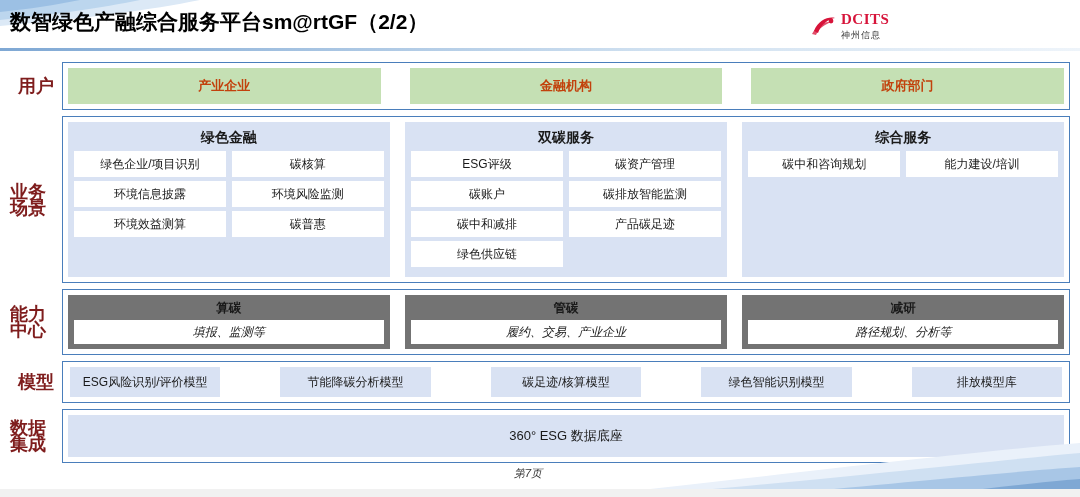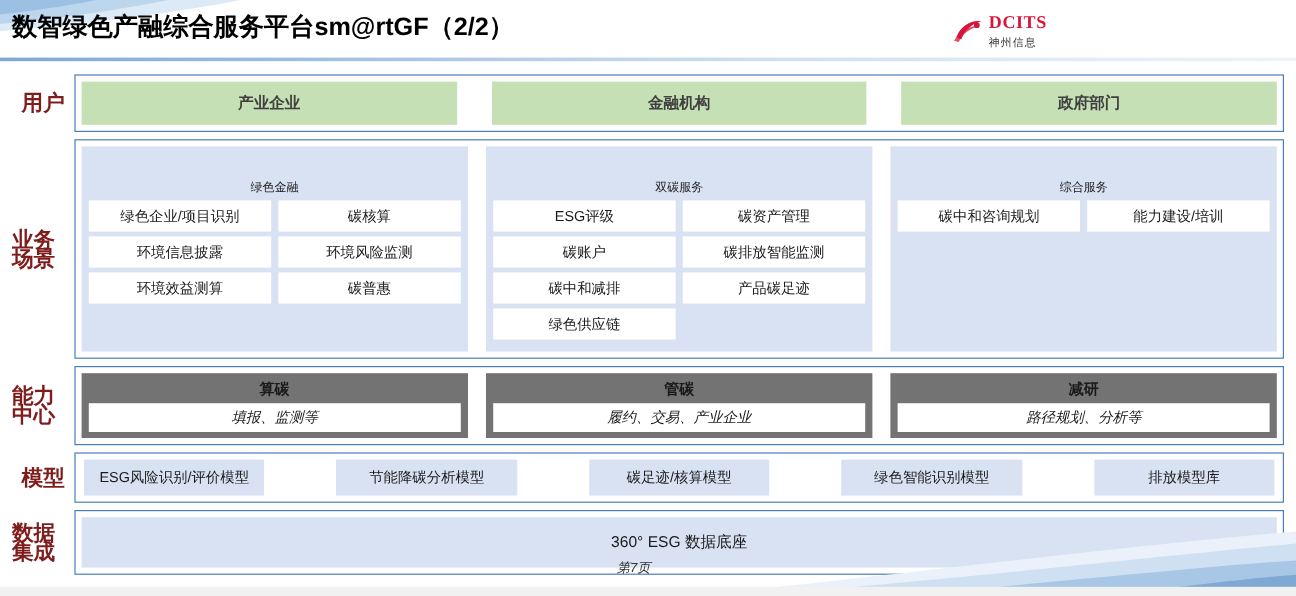--- a/index.html
+++ b/index.html
@@ -18,21 +18,21 @@
     position:absolute;left:0;top:0;width:470px;height:26px;overflow:hidden;pointer-events:none;
   }
   .deco-bottom{
     position:absolute;right:0;bottom:0;width:430px;height:60px;overflow:hidden;pointer-events:none;
   }
   .bottom-strip{
     position:absolute;left:0;bottom:0;width:1080px;height:8px;background:#f1f1f1;
   }
 
   
-  .header{position:absolute;left:0;top:4px;width:920px;height:42px;}
+  .header{position:absolute;left:0;top:4px;width:920px;height:42px;padding-left:17px;}
   .title{
     position:absolute;left:10px;top:4px;
     font-size:21px;font-weight:bold;letter-spacing:0px;color:#000;
     white-space:nowrap;
   }
   .title-rule{
     position:absolute;left:0;top:44px;width:1080px;height:3px;
     background:linear-gradient(to right,#7fa8d4,#cfe0f0 60%,#eef4fa);
   }
   .logo{position:absolute;right:8px;top:6px;width:118px;height:34px;font-family:Liberation Serif, serif;}
@@ -57,36 +57,35 @@
     box-sizing:border-box;
   }
 
   
   .users{display:flex;justify-content:space-between;}
   .user-box{
     width:31.4%;
     background:#c5e0b4;
     height:36px;
     display:flex;align-items:center;justify-content:center;
-    font-size:13px;font-weight:bold;color:#404040;
+    font-size:13px;font-weight:bold;color:#c2410c;
   }
 
   
   .groups{display:flex;justify-content:space-between;}
   .group{
     background:#d9e2f3;
     width:32.3%;
     padding:4px 6px 6px 6px;
     box-sizing:border-box;
     display:flex;flex-direction:column;
   }
   .group-title{
-    text-align:center;font-size:10px;font-weight:normal;color:#1a1a1a;
+    text-align:center;font-size:14px;font-weight:bold;color:#1a1a1a;
     padding:3px 0 4px 0;
-    margin-top:20px;
   }
   .chips{display:flex;flex-wrap:wrap;justify-content:space-between;}
   .chip{
     background:#ffffff;
     width:49%;
     height:26px;
     margin-bottom:4px;
     display:flex;align-items:center;justify-content:center;
     font-size:12px;color:#1a1a1a;white-space:nowrap;
   }

